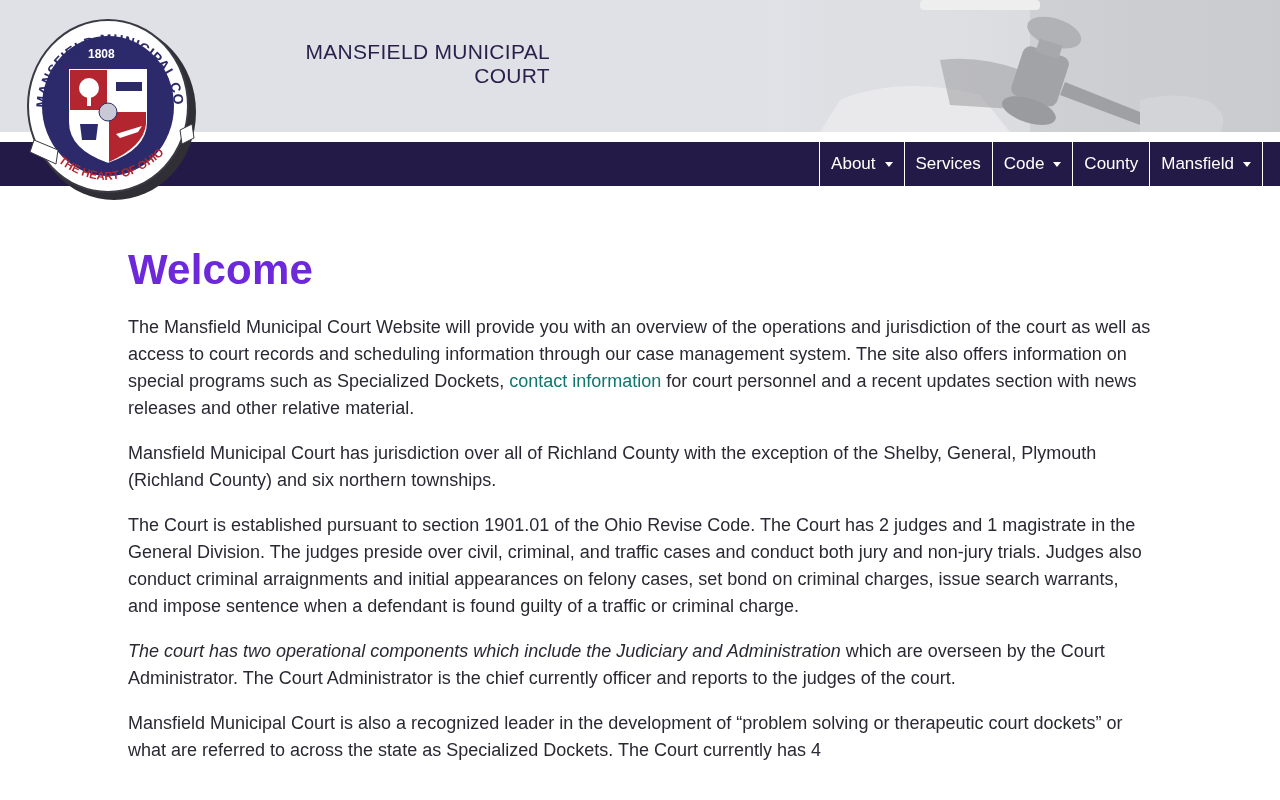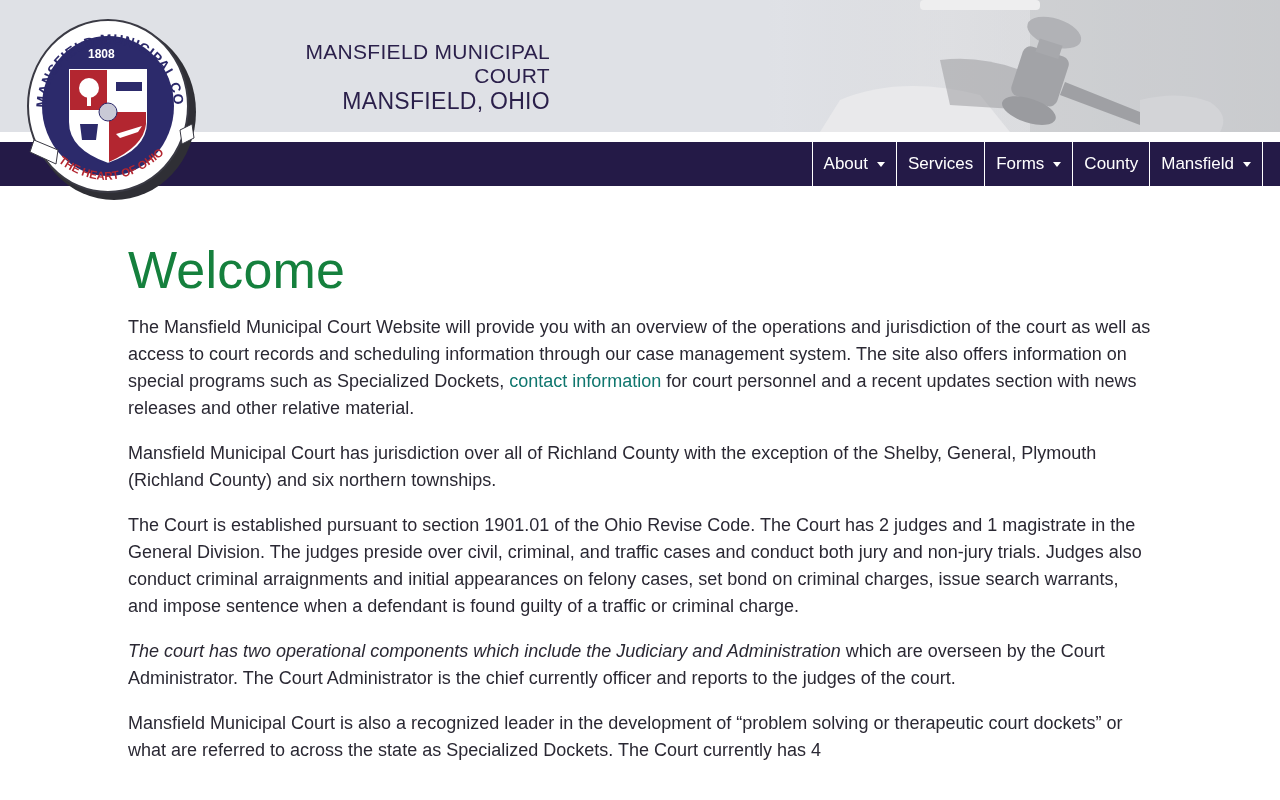--- a/index.html
+++ b/index.html
@@ -38,21 +38,21 @@
     border-left: 4px solid transparent; border-right: 4px solid transparent;
     border-top: 5px solid #ffffff;
   }
 
   
   .seal { position: absolute; left: 16px; top: 12px; width: 180px; height: 192px; }
 
   
   .main { position: absolute; left: 128px; top: 246px; width: 1024px; }
   .welcome {
-    font-size: 52px; font-weight: normal; color: #15803d; line-height: 48px; margin-bottom: 20px;
+    font-size: 42px; font-weight: bold; color: #6d28d9; line-height: 48px; margin-bottom: 20px;
     letter-spacing: 0.2px;
   }
   .main p {
     font-size: 18px; line-height: 27px; color: #2a2833; margin-bottom: 18px;
   }
   .main a { color: #0f766e; text-decoration: none; }
   .main em { font-style: italic; }
 </style>
 </head>
 <body>
@@ -78,34 +78,33 @@
       <rect x="250" y="40" width="24" height="14" fill="#a7a8ac"></rect>
     </g>
     <path d="M285 82 L375 118 L368 128 L280 95 Z" fill="#9fa0a4"></path>
     <path d="M360 100 Q400 90 430 102 Q450 115 440 132 L360 132 Z" fill="#d3d4d7"></path>
   </svg>
 </div>
 <div class="white-strip"></div>
 
 <div class="site-title">
   <span class="line1">MANSFIELD MUNICIPAL COURT</span>
-  <span class="line2">MANSFIELD, OHIO</span>
 </div>
 
 <nav class="navbar">
   <div class="nav-list">
     <div class="nav-item">
       <span>About</span>
       <span class="caret"></span>
     </div>
     <div class="nav-item">
       <span>Services</span>
     </div>
     <div class="nav-item">
-      <span>Forms</span>
+      <span>Code</span>
       <span class="caret"></span>
     </div>
     <div class="nav-item">
       <span>County</span>
     </div>
     <div class="nav-item">
       <span>Mansfield</span>
       <span class="caret"></span>
     </div>
   </div>

